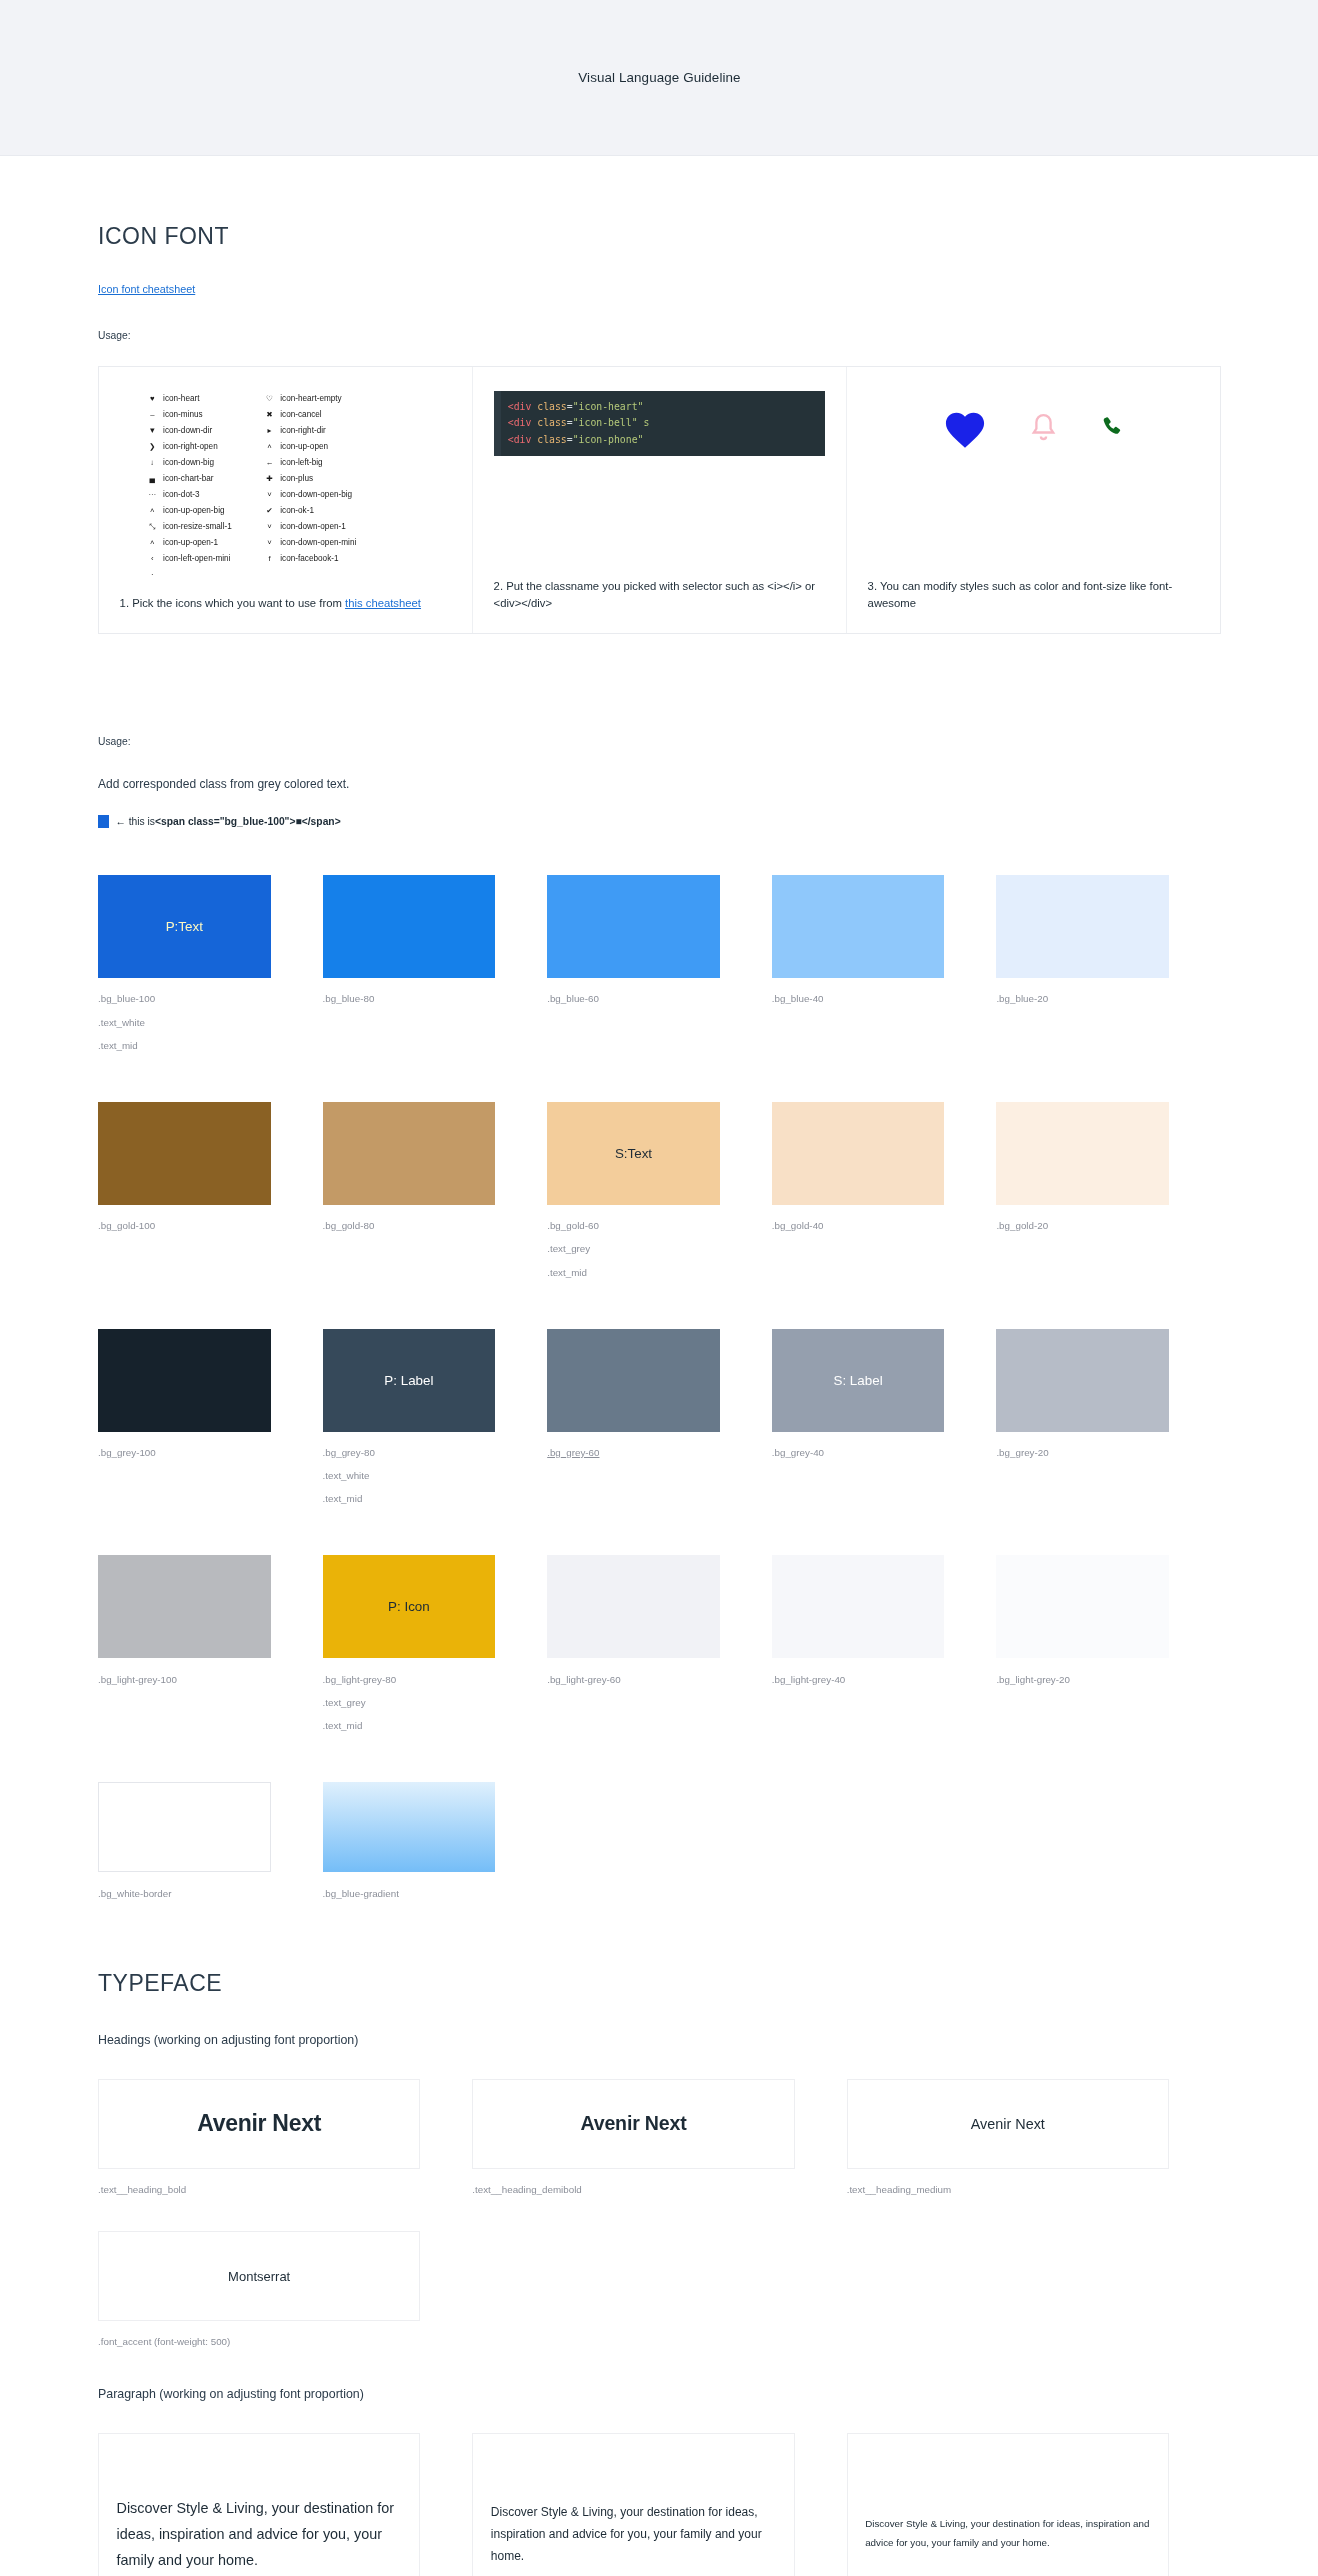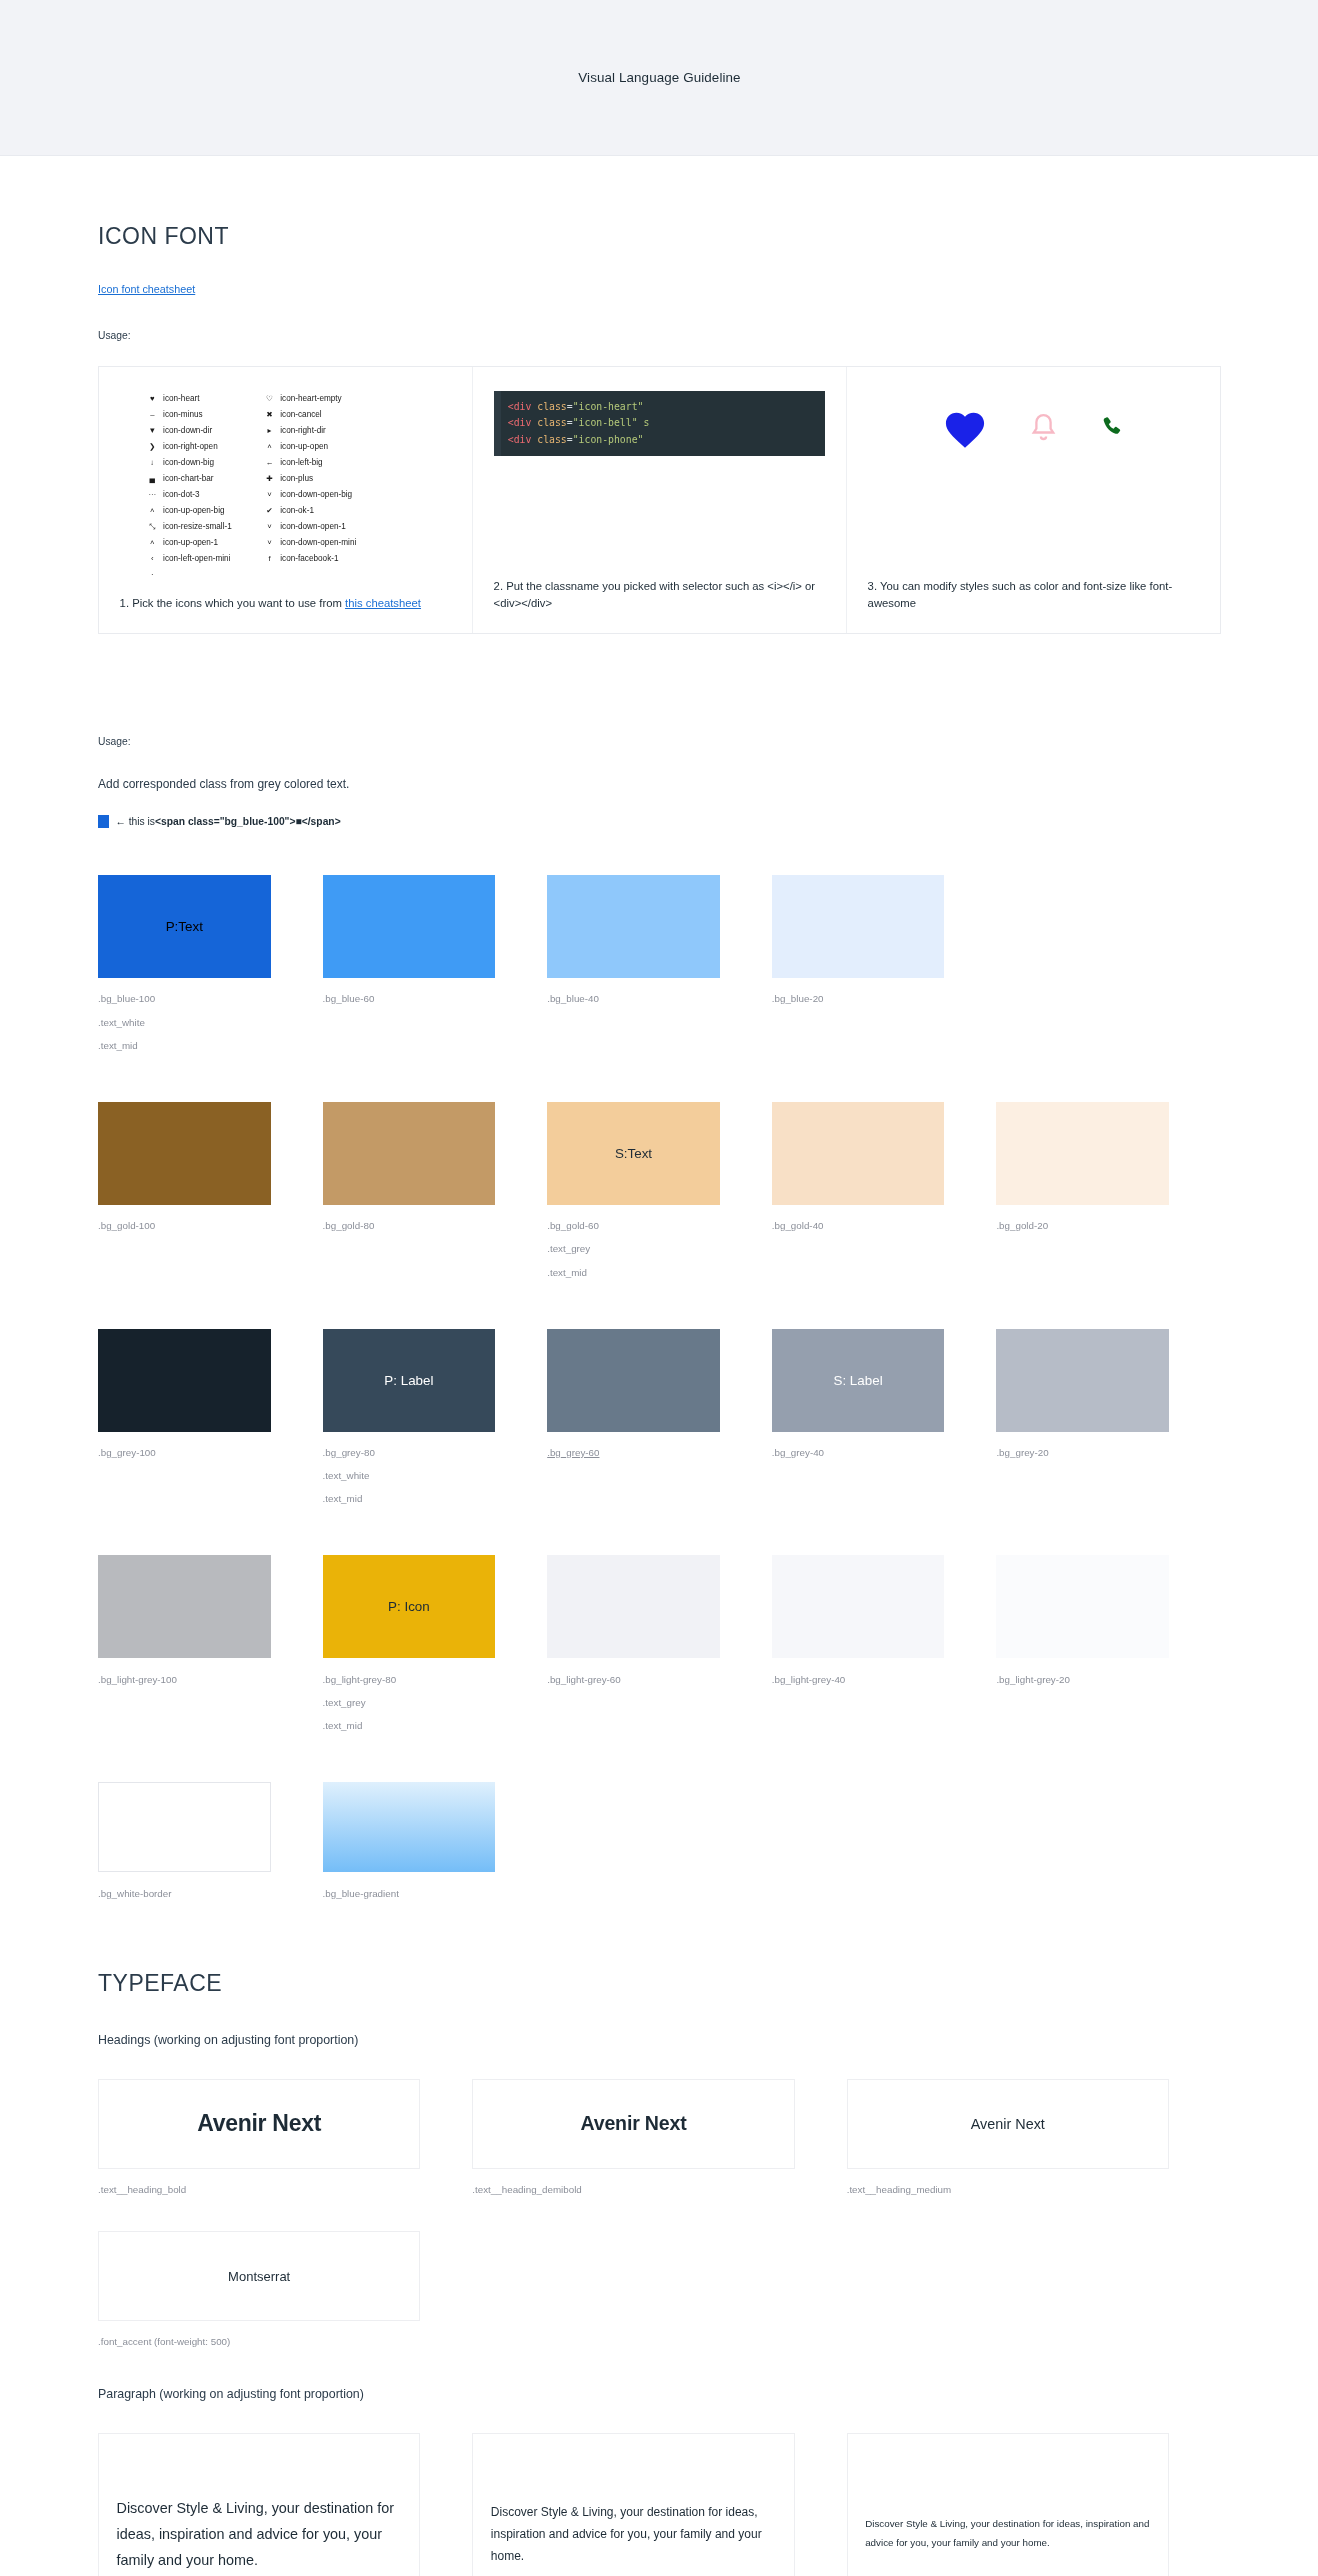--- a/index.html
+++ b/index.html
@@ -355,24 +355,28 @@
     <div class="note">Add corresponded class from grey colored text.</div>
     <div class="swatch-legend">
       <span class="chip"></span>
       <span>← this is </span>
       <b>&lt;span class="bg_blue-100"&gt;■&lt;/span&gt;</b>
     </div>
 
     <div id="color-rows">
         <div class="color-row">
           <div class="color-col">
-            <div class="swatch" style="background: rgb(21, 101, 216); color: #000000;">P:Text</div>
+            <div class="swatch" style="background: rgb(21, 101, 216); color: #fef9c3;">P:Text</div>
             <div class="cls" style="margin-top: 11.3px;">.bg_blue-100</div>
             <div class="cls" style="margin-top: 4.1px;">.text_white</div>
             <div class="cls" style="margin-top: 4.1px;">.text_mid</div>
+          </div>
+          <div class="color-col">
+            <div class="swatch" style="background: rgb(21, 128, 234);"></div>
+            <div class="cls" style="margin-top: 11.3px;">.bg_blue-80</div>
           </div>
           <div class="color-col">
             <div class="swatch" style="background: rgb(63, 155, 245);"></div>
             <div class="cls" style="margin-top: 11.3px;">.bg_blue-60</div>
           </div>
           <div class="color-col">
             <div class="swatch" style="background: rgb(143, 200, 251);"></div>
             <div class="cls" style="margin-top: 11.3px;">.bg_blue-40</div>
           </div>
           <div class="color-col">

